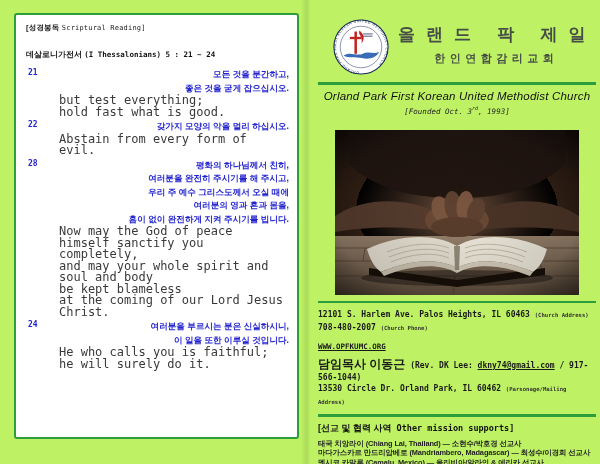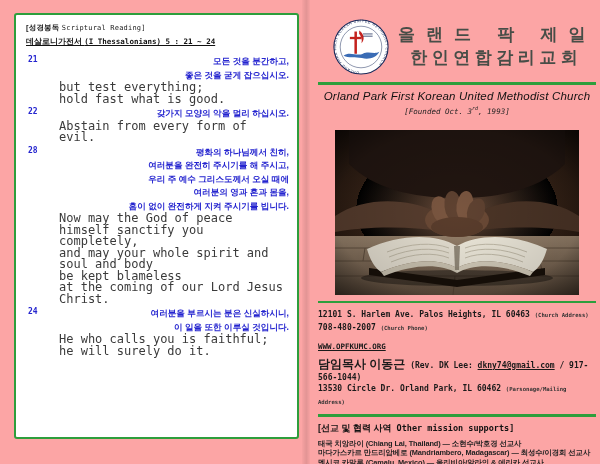--- a/index.html
+++ b/index.html
@@ -1,48 +1,48 @@
 <!DOCTYPE html>
 <html lang="ko"><head>
 <meta charset="utf-8">
 <style>
   html,body{margin:0;padding:0;background:#ffffff;}
-  #canvas{position:relative;width:600px;height:464px;background:#fca5a5;overflow:hidden;
+  #canvas{position:relative;width:600px;height:464px;background:#bef264;overflow:hidden;
           font-family:"Liberation Sans",sans-serif;}
 
   
   .fold{position:absolute;left:302px;top:0;width:8px;height:464px;
         background:linear-gradient(to right,rgba(0,0,0,0.02),rgba(0,0,0,0.10) 55%,rgba(0,0,0,0.02));}
 
   
   .left-page{position:absolute;left:14px;top:13px;width:285px;height:426px;
              border:2px solid #2d9e3c;border-radius:3px;background:#fff;
              padding:8px 8px 0 10px;box-sizing:border-box;}
   .sec-label{font-size:7.5px;color:#1a1a1a;letter-spacing:0.2px;}
   .sec-label .ko{font-weight:bold;font-family:"Liberation Sans",sans-serif;}
   .sec-label .en{font-family:"DejaVu Sans Mono",monospace;font-size:7px;}
-  .sec-ref{margin-top:3px;font-size:8px;color:#111;text-decoration:underline;}
+  .sec-ref{margin-top:16px;font-size:8px;color:#111;}
   .sec-ref .ko{font-weight:bold;}
   .sec-ref .en{font-family:"DejaVu Sans Mono",monospace;font-weight:bold;font-size:7.5px;}
   #verses{margin-top:8px;}
   .verse{display:flex;margin-bottom:2px;}
   .vnum{width:31px;flex:0 0 31px;font-size:8px;font-weight:bold;color:#2424cf;
         font-family:"DejaVu Sans Mono",monospace;padding-left:2px;}
   .vbody{flex:1;}
   .kline{font-size:8.6px;line-height:13.5px;font-weight:bold;color:#2424cf;text-align:right;}
   .eline{font-size:12px;line-height:11.5px;color:#3a3a3a;font-family:"DejaVu Sans Mono",monospace;}
 
   
   .right-page{position:absolute;left:318px;top:18px;width:278px;}
   .masthead{display:flex;align-items:center;}
   .seal{width:58px;height:58px;flex:0 0 58px;margin-left:14px;}
   .calligraphy{flex:1;text-align:center;color:#474d47;
                font-family:"Liberation Serif",serif;font-weight:bold;}
   .cal1{font-size:17px;letter-spacing:11px;line-height:22px;white-space:nowrap;margin-left:8px;}
-  .cal2{font-size:17px;letter-spacing:4.5px;line-height:24px;white-space:nowrap;margin-left:6px;}
+  .cal2{font-size:11px;letter-spacing:4.5px;line-height:24px;white-space:nowrap;margin-left:6px;}
   .rule{height:3px;background:#2d9e3c;border:0;margin:6px 0 0 0;}
   .rule.thin{height:2.5px;}
   .church-en{margin-top:5px;text-align:center;font-style:italic;font-size:11.5px;
              color:#111;letter-spacing:0.2px;font-weight:500;}
   .founded{text-align:center;font-family:"DejaVu Sans Mono",monospace;font-style:italic;
            font-size:7.5px;color:#222;margin-top:3px;}
   .founded sup{font-size:5px;}
   .photo-wrap{margin:14px auto 0 auto;width:244px;height:165px;}
   .contact{margin-top:6px;font-family:"DejaVu Sans Mono",monospace;color:#1a1a1a;}
   .cline{font-size:8px;font-weight:bold;line-height:11.5px;}

